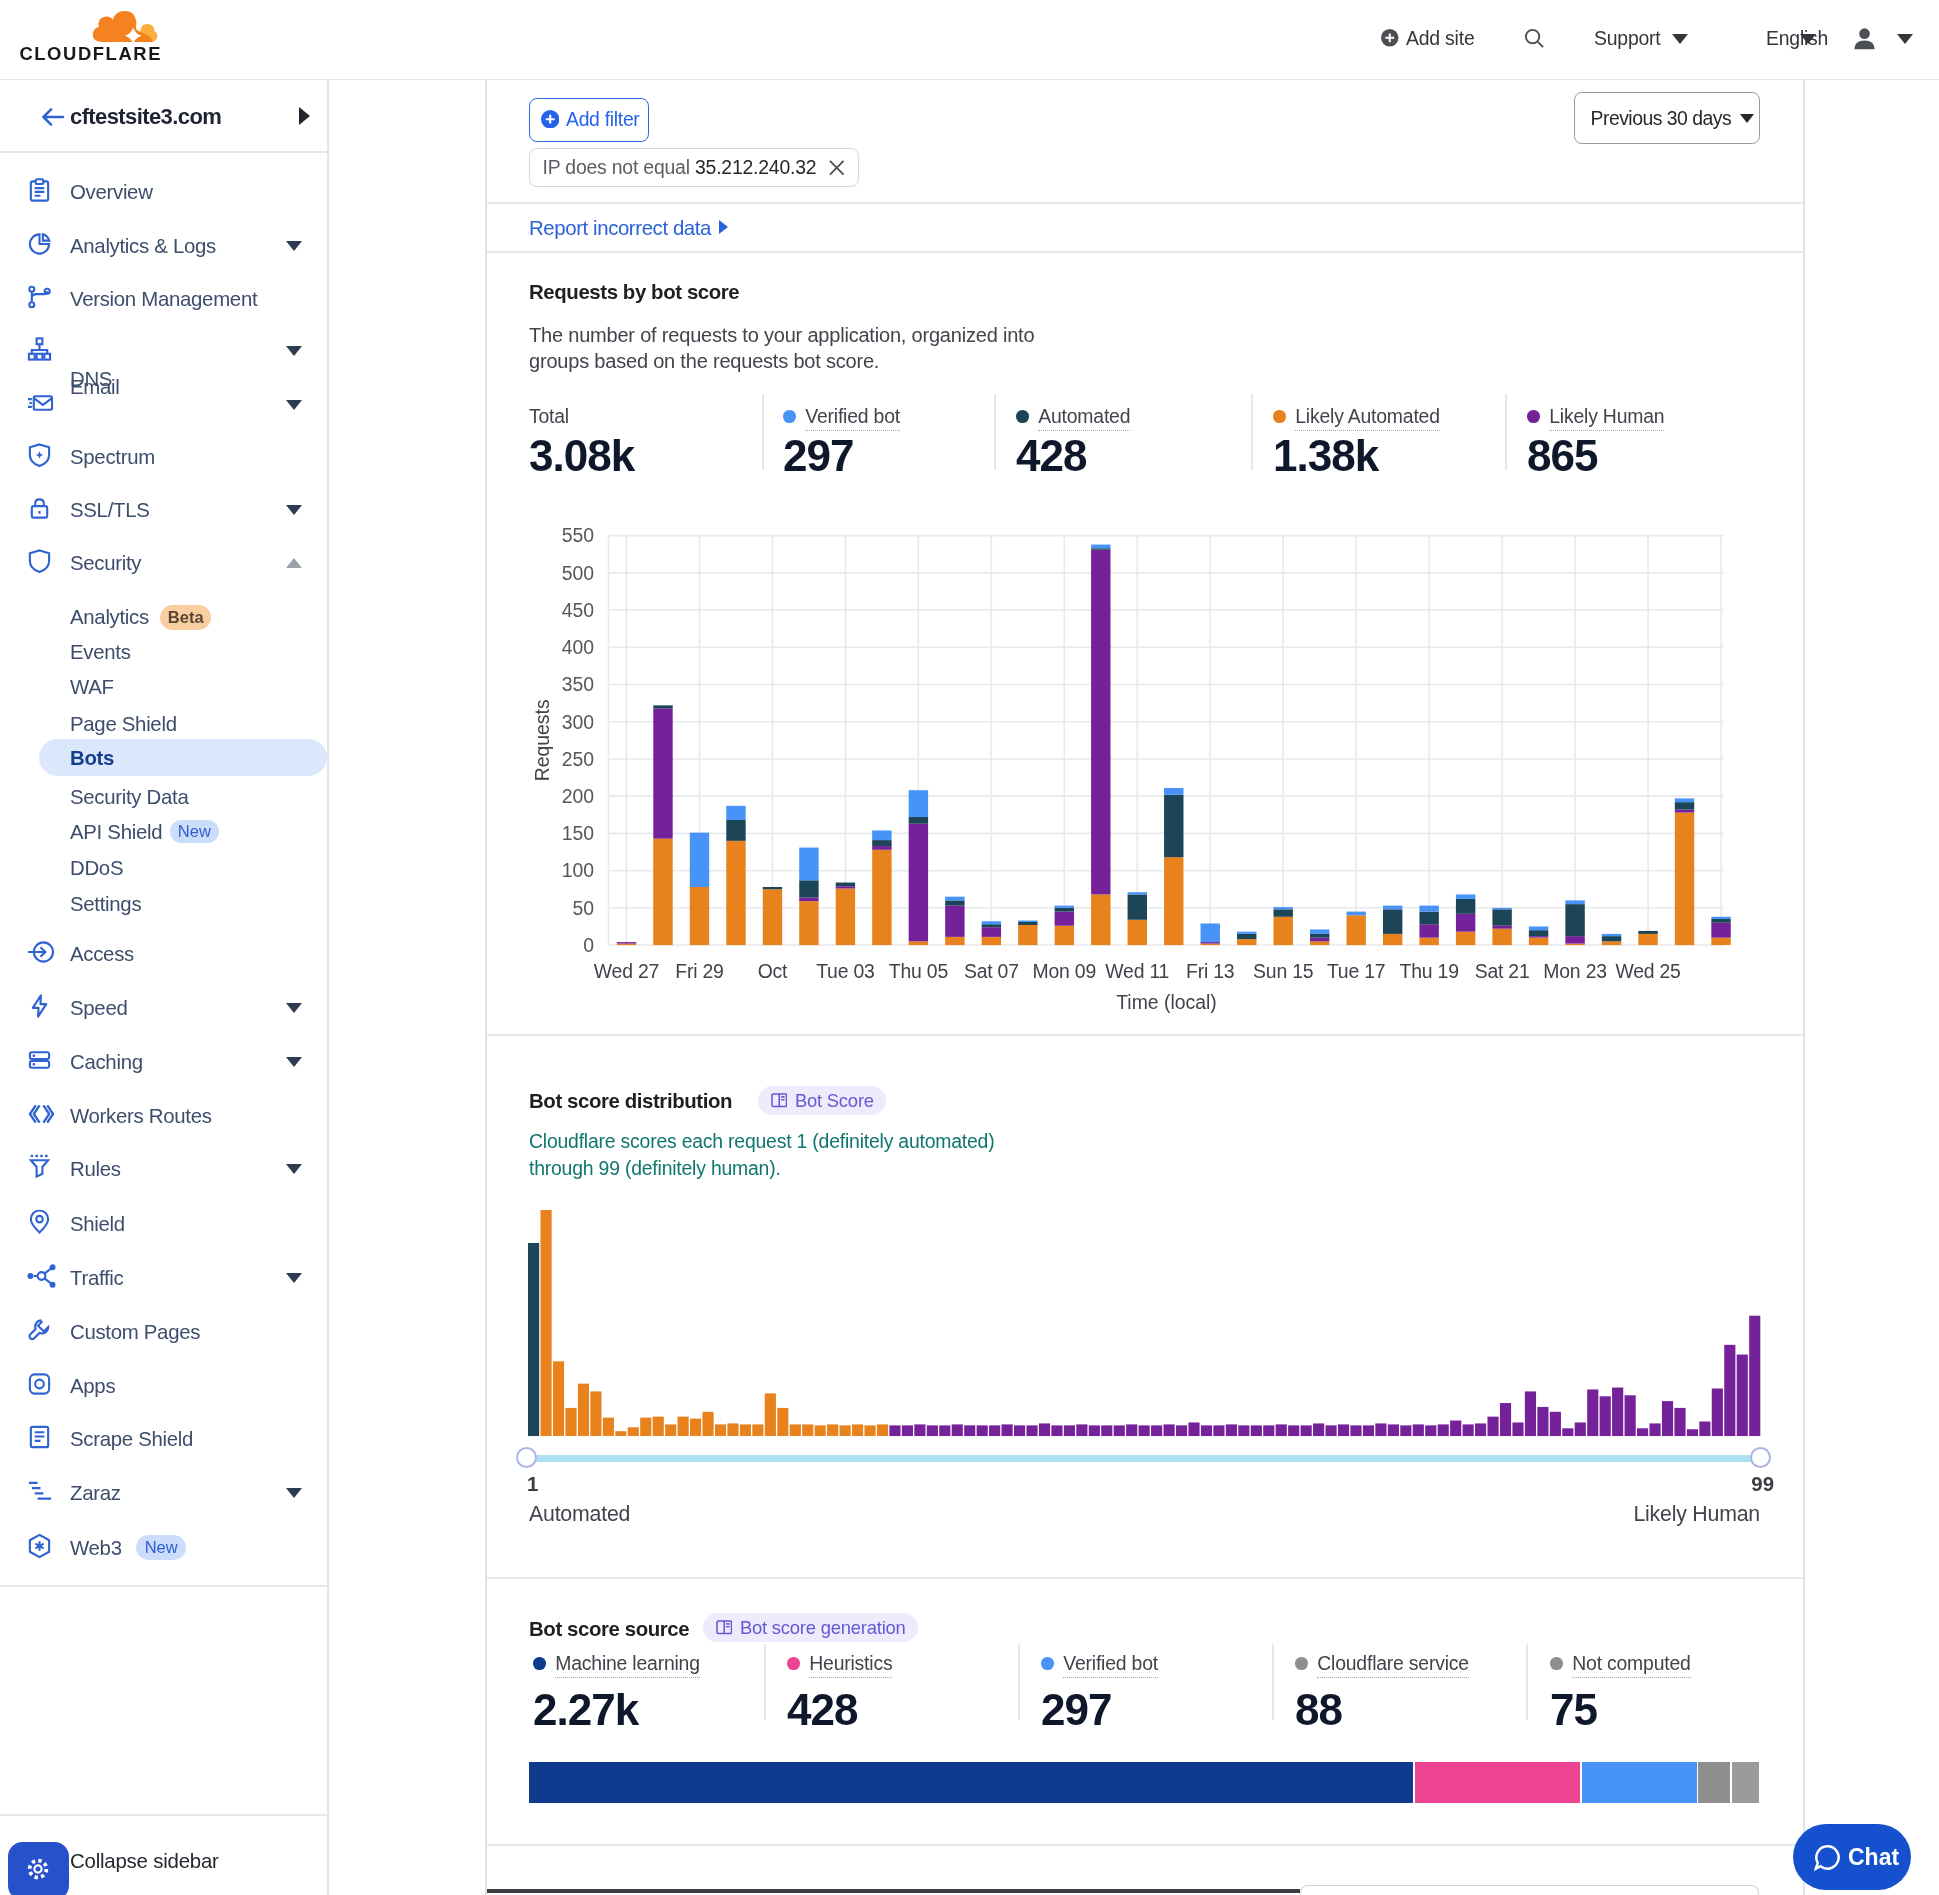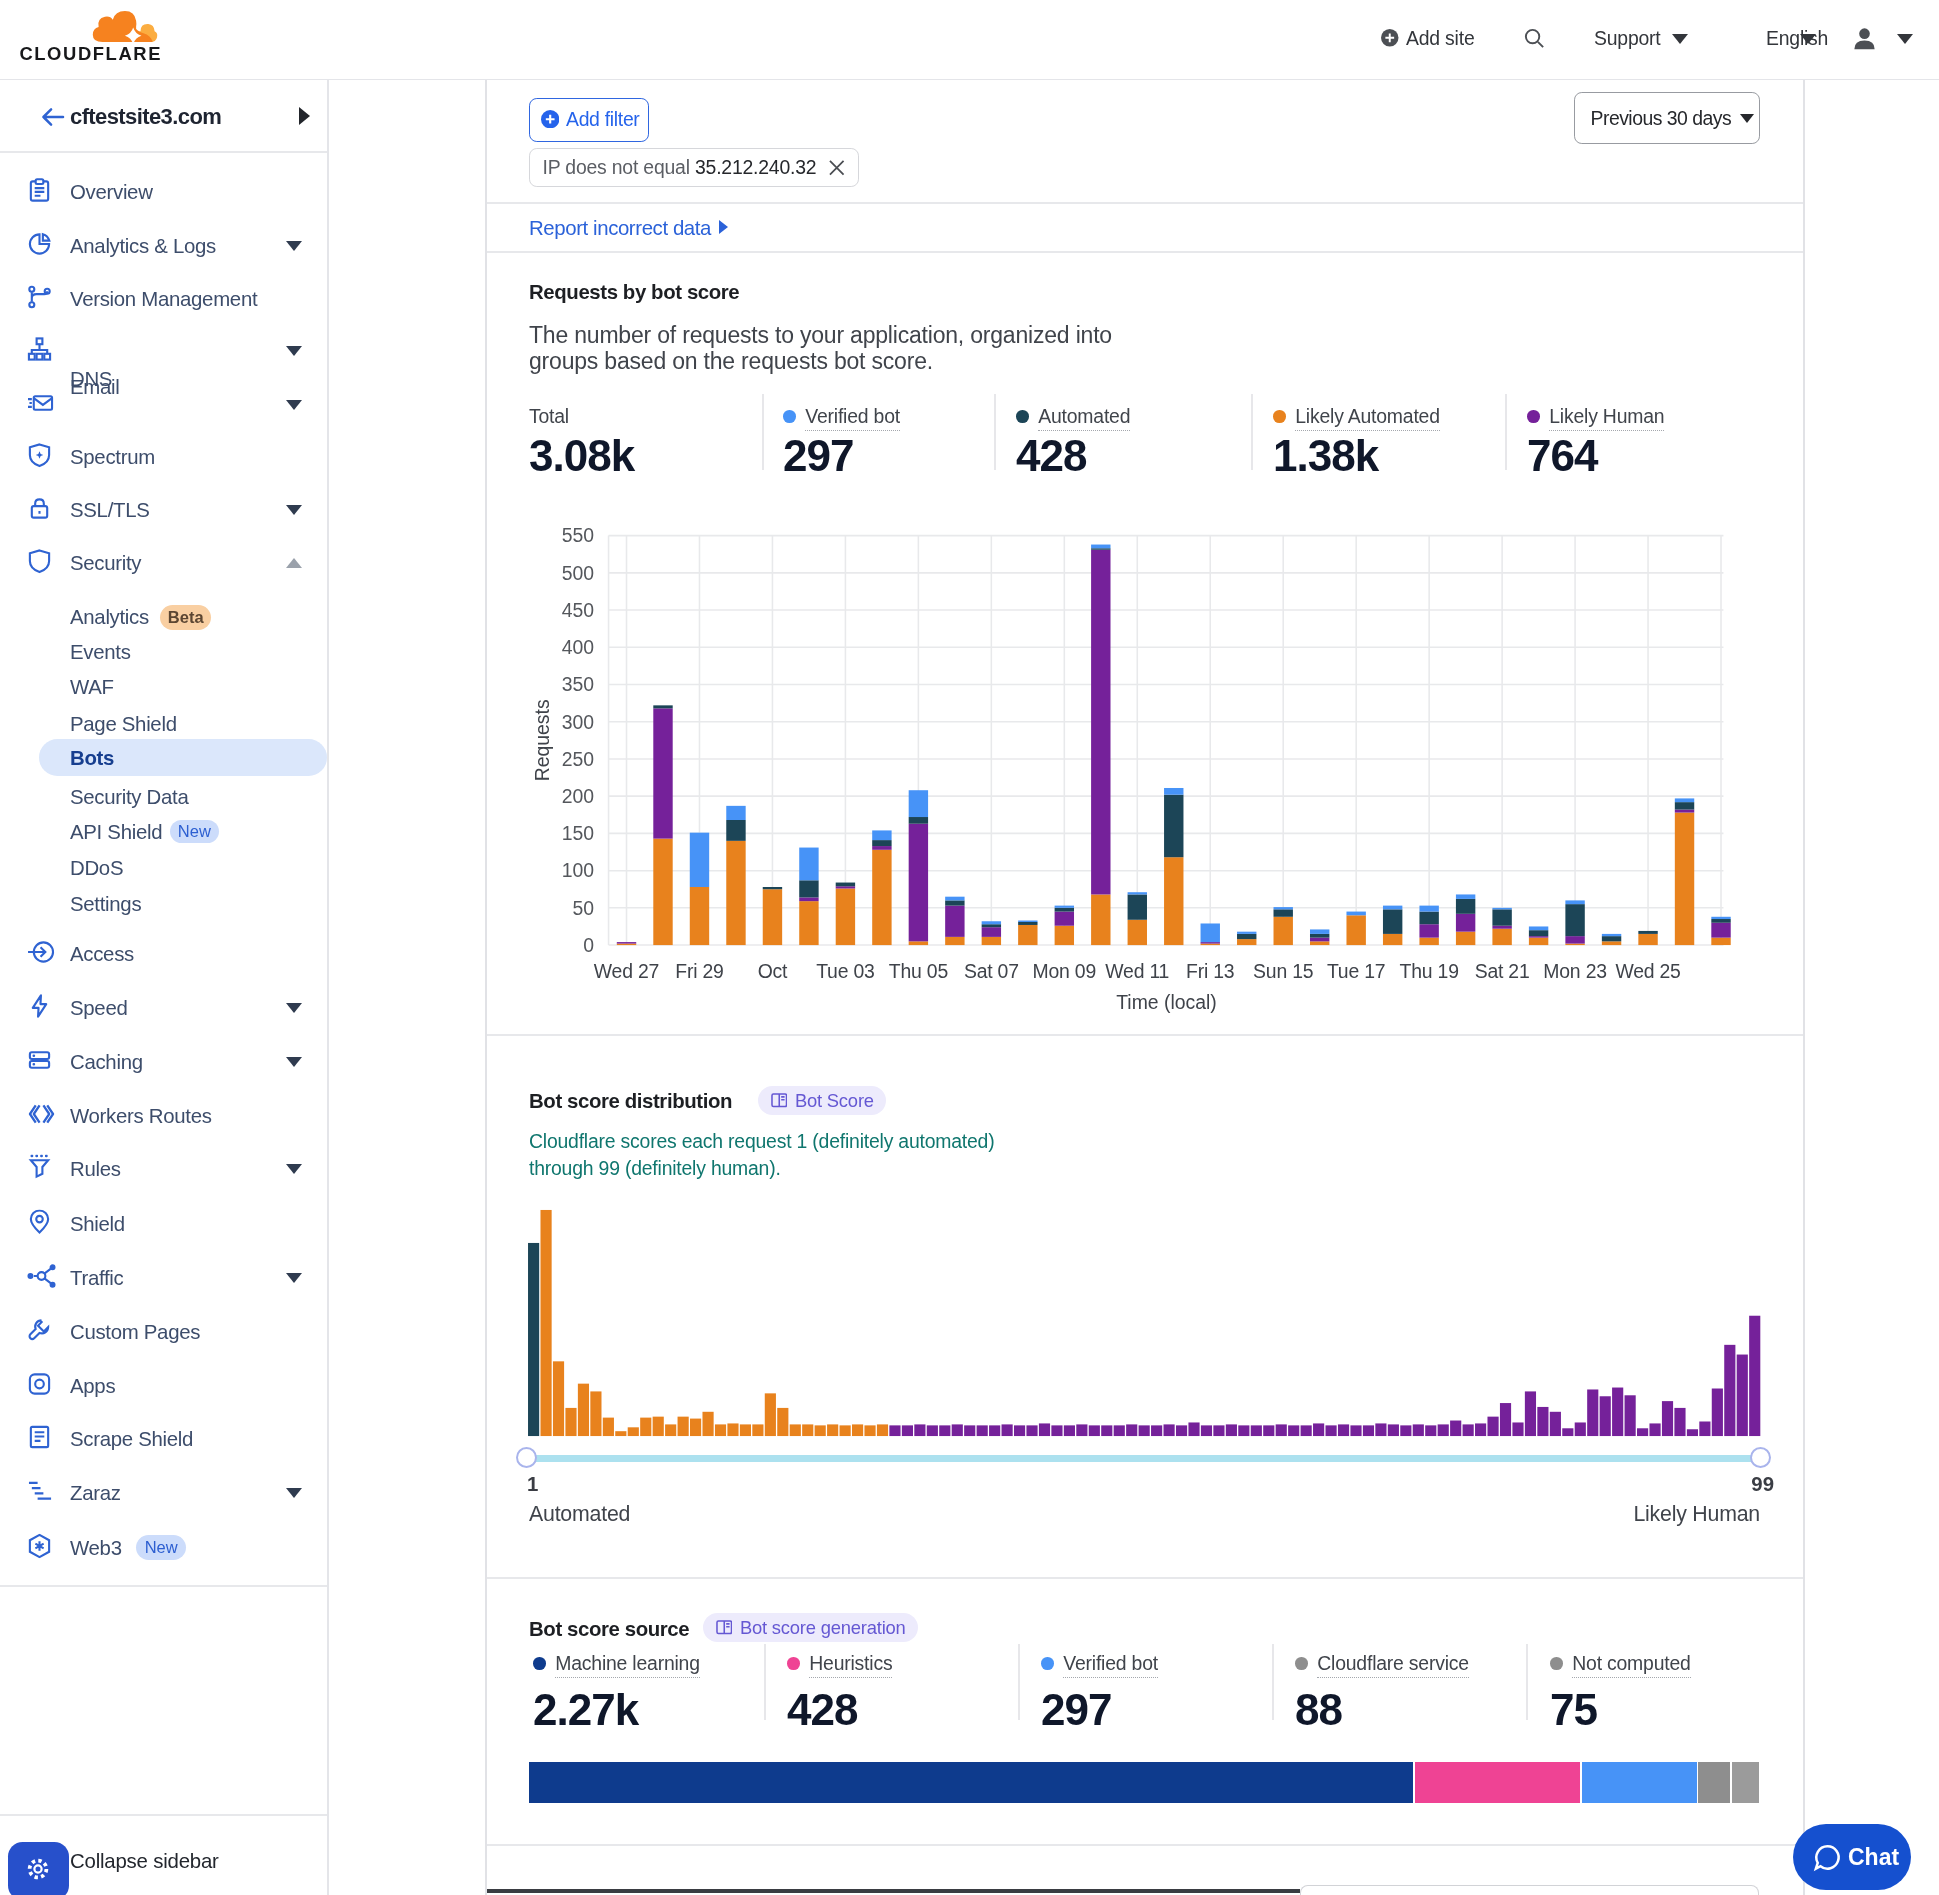--- a/index.html
+++ b/index.html
@@ -212,31 +212,31 @@
         <path d="M2 2 L16 16 M16 2 L2 16"></path>
       </svg></div>
 <div class="abs" style="left:1574px;top:92px;width:186px;height:52px;border:1.9px solid #989ba1;border-radius:7.8px;">
   <div class="abs" style="left:15.5px;top:13.6px;font-size:19.4px;letter-spacing:-0.5px;color:#26282c;">Previous 30 days</div>
   <div class="abs" style="left:165px;top:21.3px;width:0;height:0;border-left:7.8px solid transparent;border-right:7.8px solid transparent;border-top:9.7px solid #26282c;"></div>
 </div>
 <div class="abs" style="left:529px;top:217px;font-size:20.4px;letter-spacing:-0.4px;color:#2b62d9;">Report incorrect data</div>
 <div class="abs" style="left:719px;top:220px;width:0;height:0;border-top:7.8px solid transparent;border-bottom:7.8px solid transparent;border-left:9.7px solid #2b62d9;"></div>
 
 <div class="h2" style="left:529px;top:281px;">Requests by bot score</div>
-<div class="abs" style="left:529px;top:322px;font-size:23px;letter-spacing:-0.2px;line-height:26px;color:#40444b;">The number of requests to your application, organized into<br>groups based on the requests bot score.</div>
+<div class="abs" style="left:529px;top:322px;font-size:20px;letter-spacing:-0.2px;line-height:26px;color:#40444b;">The number of requests to your application, organized into<br>groups based on the requests bot score.</div>
 <div class="abs" style="left:529px;top:405px;"><span class="statlabel">Total</span></div>
     <div class="abs statval" style="left:529px;top:431px;">3.08k</div>
     <div class="abs" style="left:783px;top:405px;"><span class="dot" style="background:#4793f7;"></span><span class="statlabel dotted">Verified bot</span></div>
     <div class="abs statval" style="left:783px;top:431px;">297</div>
     <div class="abs" style="left:1016px;top:405px;"><span class="dot" style="background:#1c4557;"></span><span class="statlabel dotted">Automated</span></div>
     <div class="abs statval" style="left:1016px;top:431px;">428</div>
     <div class="abs" style="left:1273px;top:405px;"><span class="dot" style="background:#e8821d;"></span><span class="statlabel dotted">Likely Automated</span></div>
     <div class="abs statval" style="left:1273px;top:431px;">1.38k</div>
     <div class="abs" style="left:1527px;top:405px;"><span class="dot" style="background:#75219a;"></span><span class="statlabel dotted">Likely Human</span></div>
-    <div class="abs statval" style="left:1527px;top:431px;">764</div>
+    <div class="abs statval" style="left:1527px;top:431px;">865</div>
     <div class="vline" style="left:762px;top:394px;height:76px;"></div>
     <div class="vline" style="left:994px;top:394px;height:76px;"></div>
     <div class="vline" style="left:1251px;top:394px;height:76px;"></div>
     <div class="vline" style="left:1505px;top:394px;height:76px;"></div>
     <svg class="abs" style="left:0;top:0;" width="1940" height="1895" viewBox="0 0 1999 1953">
       <line x1="627.0" y1="974.0" x2="1776.0" y2="974.0" stroke="#e8e9eb" stroke-width="1.6"></line>
       <text x="612" y="981.0" font-size="20" fill="#54575c" text-anchor="end">0</text>
       <line x1="627.0" y1="935.6" x2="1776.0" y2="935.6" stroke="#e8e9eb" stroke-width="1.6"></line>
       <text x="612" y="942.6" font-size="20" fill="#54575c" text-anchor="end">50</text>
       <line x1="627.0" y1="897.3" x2="1776.0" y2="897.3" stroke="#e8e9eb" stroke-width="1.6"></line>

